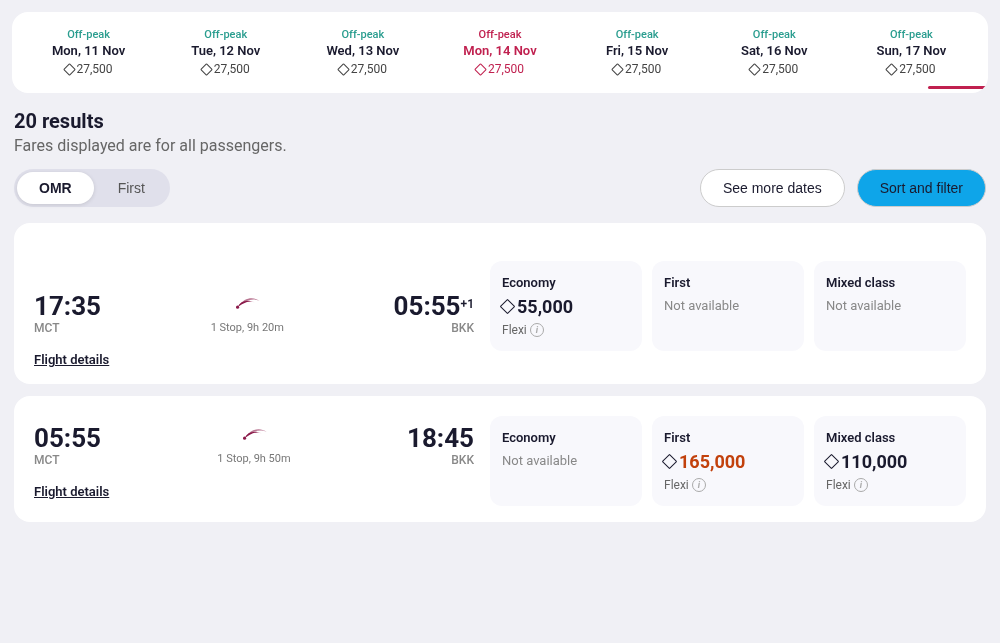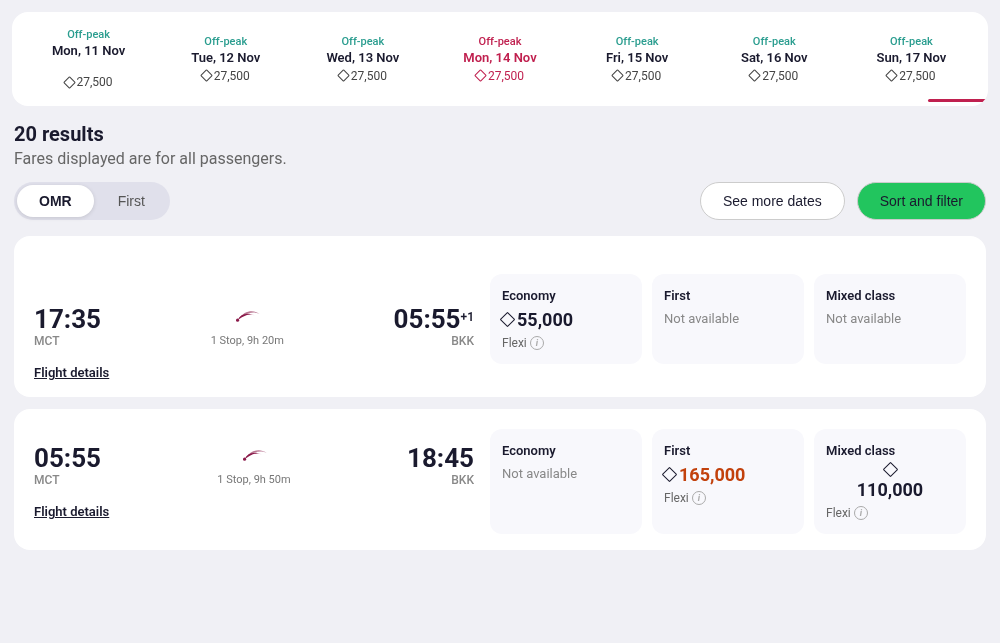--- a/index.html
+++ b/index.html
@@ -11,21 +11,21 @@
     }
   </style>
 </head>
 <body>
 
 <div style="background:#fff; border-radius:16px; margin:12px 12px 0 12px; overflow:hidden;">
   <div style="display:flex; justify-content:space-around; align-items:center; padding:12px 8px 6px 8px;">
 
     <div style="display:flex;flex-direction:column;align-items:center;flex:1;padding:4px 6px;cursor:pointer;">
       <span style="font-size:11px;color:#2a9d8f;font-weight:500;margin-bottom:2px;">Off-peak</span>
-      <span style="font-size:13px;font-weight:600;color:#1a1a2e;margin-bottom:17px;">Mon, 11 Nov</span>
+      <span style="font-size:13px;font-weight:600;color:#1a1a2e;margin-bottom:4px;">Mon, 11 Nov</span>
       <span style="font-size:12px;color:#444;display:flex;align-items:center;gap:3px;"><span style="width:9px;height:9px;border:1.5px solid #444;transform:rotate(45deg);display:inline-block;border-radius:1px;"></span>27,500</span>
     </div>
 
     <div style="display:flex;flex-direction:column;align-items:center;flex:1;padding:4px 6px;cursor:pointer;">
       <span style="font-size:11px;color:#2a9d8f;font-weight:500;margin-bottom:2px;">Off-peak</span>
       <span style="font-size:13px;font-weight:600;color:#1a1a2e;margin-bottom:4px;">Tue, 12 Nov</span>
       <span style="font-size:12px;color:#444;display:flex;align-items:center;gap:3px;"><span style="width:9px;height:9px;border:1.5px solid #444;transform:rotate(45deg);display:inline-block;border-radius:1px;"></span>27,500</span>
     </div>
 
     <div style="display:flex;flex-direction:column;align-items:center;flex:1;padding:4px 6px;cursor:pointer;">
@@ -68,21 +68,21 @@
   <div style="font-size:16px;color:#666;margin-bottom:14px;">Fares displayed are for all passengers.</div>
 
   <div style="display:flex;align-items:center;gap:12px;margin-bottom:16px;">
 
     <div style="display:flex;background:#e0e0eb;border-radius:999px;padding:3px;gap:2px;">
       <button style="padding:8px 22px;border-radius:999px;border:none;font-size:14px;font-weight:600;cursor:pointer;background:#fff;color:#1a1a2e;box-shadow:0 1px 4px rgba(0,0,0,0.12);">OMR</button>
       <button style="padding:8px 22px;border-radius:999px;border:none;font-size:14px;font-weight:500;cursor:pointer;background:transparent;color:#555;">First</button>
     </div>
     <div style="flex:1;"></div>
     <button style="padding:10px 22px;border-radius:999px;border:1.5px solid #ccc;background:#fff;font-size:14px;font-weight:500;color:#1a1a2e;cursor:pointer;">See more dates</button>
-    <button style="padding:10px 22px;border-radius:999px;border:1.5px solid #ccc;background:#22c55e;font-size:14px;font-weight:500;color:#1a1a2e;cursor:pointer;">Sort and filter</button>
+    <button style="padding:10px 22px;border-radius:999px;border:1.5px solid #ccc;background:#0ea5e9;font-size:14px;font-weight:500;color:#1a1a2e;cursor:pointer;">Sort and filter</button>
   </div>
 
   <div style="background:#fff;border-radius:16px;margin-bottom:12px;padding:20px 20px 16px 20px;display:flex;align-items:center;gap:16px;">
 
     <div style="flex:0 0 440px;display:flex;flex-direction:column;margin-top:48px;">
       <div style="display:flex;align-items:center;gap:0;margin-bottom:4px;">
         <div style="display:flex;flex-direction:column;align-items:flex-start;">
           <span style="font-size:26px;font-weight:700;color:#1a1a2e;">17:35</span>
           <span style="font-size:12px;color:#888;font-weight:500;">MCT</span>
         </div>
@@ -181,21 +181,21 @@
           <span style="font-size:18px;font-weight:700;color:#c2410c;">165,000</span>
         </div>
         <div style="font-size:12px;color:#666;display:flex;align-items:center;gap:3px;">
           Flexi
           <span style="width:14px;height:14px;border-radius:50%;border:1.5px solid #aaa;display:inline-flex;align-items:center;justify-content:center;font-size:9px;color:#aaa;font-style:italic;font-weight:700;">i</span>
         </div>
       </div>
 
       <div style="flex:1;background:#f8f8fc;border-radius:12px;padding:14px 12px;display:flex;flex-direction:column;gap:6px;cursor:pointer;">
         <span style="font-size:13px;font-weight:600;color:#1a1a2e;">Mixed class</span>
-        <div style="display:flex;align-items:center;gap:4px;flex-direction:column;">
+        <div style="display:flex;align-items:center;gap:4px;">
           <span style="width:11px;height:11px;border:1.5px solid #1a1a2e;transform:rotate(45deg);display:inline-block;border-radius:1px;"></span>
           <span style="font-size:18px;font-weight:700;color:#1a1a2e;">110,000</span>
         </div>
         <div style="font-size:12px;color:#666;display:flex;align-items:center;gap:3px;">
           Flexi
           <span style="width:14px;height:14px;border-radius:50%;border:1.5px solid #aaa;display:inline-flex;align-items:center;justify-content:center;font-size:9px;color:#aaa;font-style:italic;font-weight:700;">i</span>
         </div>
       </div>
 
     </div>

